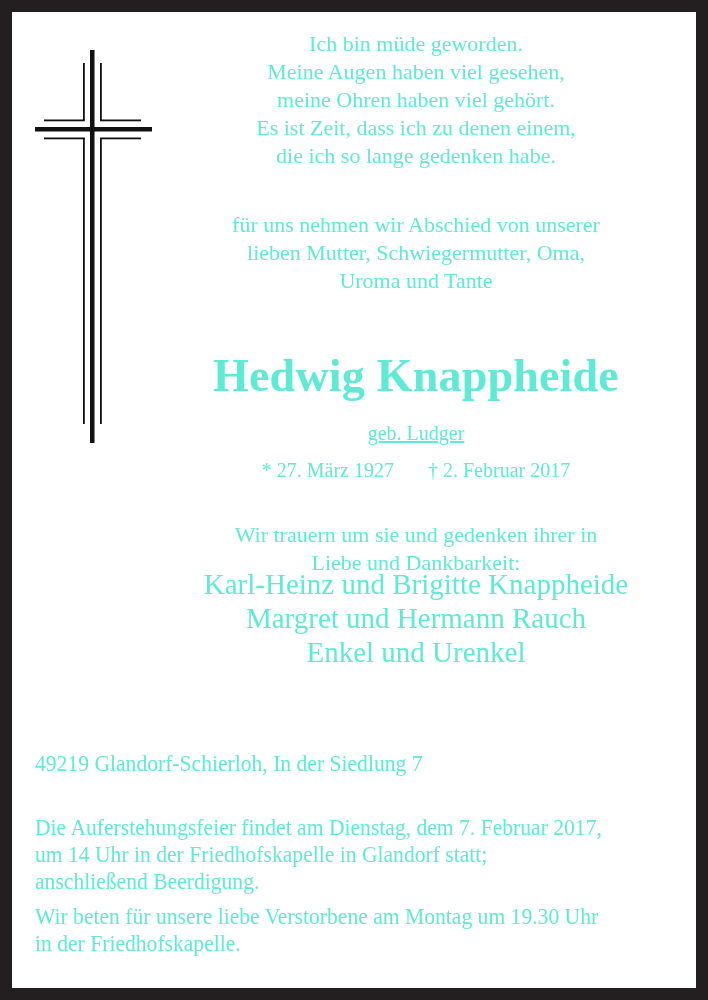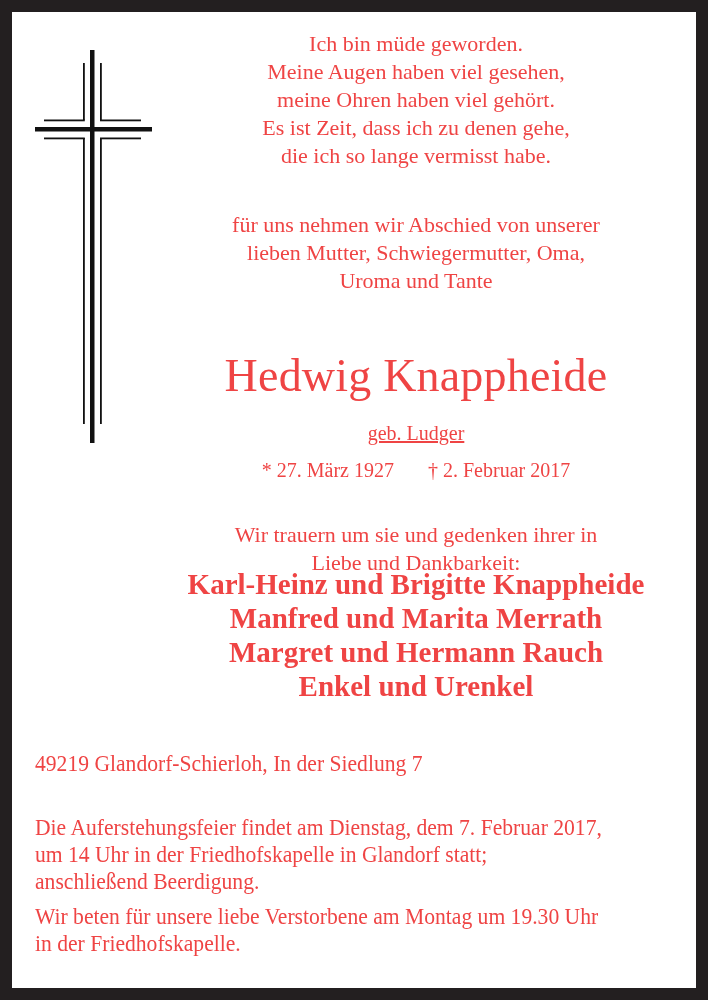--- a/index.html
+++ b/index.html
@@ -1,39 +1,39 @@
 <!DOCTYPE html>
 <html><head>
 <meta charset="utf-8">
 <style>
   html, body { margin: 0; padding: 0; background: #231f20; }
   body { width: 708px; height: 1000px; position: relative; overflow: hidden; }
   .frame {
     position: absolute; left: 12px; top: 12px; width: 684px; height: 976px;
     background: #ffffff;
   }
-  .serif { font-family: "Liberation Serif", "DejaVu Serif", serif; color: #ef4444; }
+  .serif { font-family: "Liberation Serif", "DejaVu Serif", serif; color: #5eead4; }
   .cross { position: absolute; left: 0; top: 0; width: 708px; height: 1000px; pointer-events: none; }
   .block {
     position: absolute; left: 148px; width: 536px; text-align: center;
     font-size: 22px; line-height: 28px;
   }
   .verse { top: 30px; left: 166px; width: 500px; }
   .intro { top: 211px; left: 166px; width: 500px; }
   .name {
     position: absolute; top: 348px; left: 146px; width: 540px; text-align: center;
-    font-size: 46px; line-height: 56px; font-weight: normal; letter-spacing: 0.2px;
+    font-size: 46px; line-height: 56px; font-weight: bold; letter-spacing: 0.2px;
   }
   .born { position: absolute; top: 419px; left: 166px; width: 500px; text-align: center; font-size: 20px; line-height: 28px; text-decoration: underline; }
   .dates { position: absolute; top: 455px; left: 166px; width: 500px; text-align: center; font-size: 20px; line-height: 30px; white-space: pre; }
   .dates .gap { display: inline-block; width: 34px; }
   .mourn { top: 521px; left: 166px; width: 500px; }
   .family {
     position: absolute; top: 567px; left: 166px; width: 500px; text-align: center;
-    font-size: 29px; line-height: 34px; font-weight: bold;
+    font-size: 29px; line-height: 34px; font-weight: normal;
   }
   .bottom { position: absolute; left: 35px; width: 660px; font-size: 24px; line-height: 27px; }
   .bottom .line { display: block; transform-origin: left center; white-space: nowrap; }
   .address { top: 750px; }
   .ceremony { top: 814px; }
   .prayer { top: 903px; }
   .condensed { transform: scaleX(0.9); }
 </style>
 </head>
 <body>
@@ -55,22 +55,22 @@
   <rect x="100" y="119.5" width="41" height="1.8" fill="#111"></rect>
 
   <rect x="44" y="137.5" width="40.8" height="1.8" fill="#111"></rect>
   <rect x="100" y="137.5" width="41" height="1.8" fill="#111"></rect>
 </svg>
 
 <div class="block verse serif">
   <div>Ich bin müde geworden.</div>
   <div>Meine Augen haben viel gesehen,</div>
   <div>meine Ohren haben viel gehört.</div>
-  <div>Es ist Zeit, dass ich zu denen gehe,</div>
-  <div>die ich so lange vermisst habe.</div>
+  <div>Es ist Zeit, dass ich zu denen einem,</div>
+  <div>die ich so lange gedenken habe.</div>
 </div>
 
 <div class="block intro serif">
   <div>für uns nehmen wir Abschied von unserer</div>
   <div>lieben Mutter, Schwiegermutter, Oma,</div>
   <div>Uroma und Tante</div>
 </div>
 
 <div class="name serif">Hedwig Knappheide</div>
 
@@ -78,21 +78,20 @@
 
 <div class="dates serif"><span>* 27. März 1927</span><span class="gap"></span><span>† 2. Februar 2017</span></div>
 
 <div class="block mourn serif">
   <div>Wir trauern um sie und gedenken ihrer in</div>
   <div>Liebe und Dankbarkeit:</div>
 </div>
 
 <div class="family serif">
   <div>Karl-Heinz und Brigitte Knappheide</div>
-  <div>Manfred und Marita Merrath</div>
   <div>Margret und Hermann Rauch</div>
   <div>Enkel und Urenkel</div>
 </div>
 
 <div class="bottom address serif">
   <span class="line condensed">49219 Glandorf-Schierloh, In der Siedlung 7</span>
 </div>
 
 <div class="bottom ceremony serif">
   <span class="line condensed">Die Auferstehungsfeier findet am Dienstag, dem 7. Februar 2017,</span>

